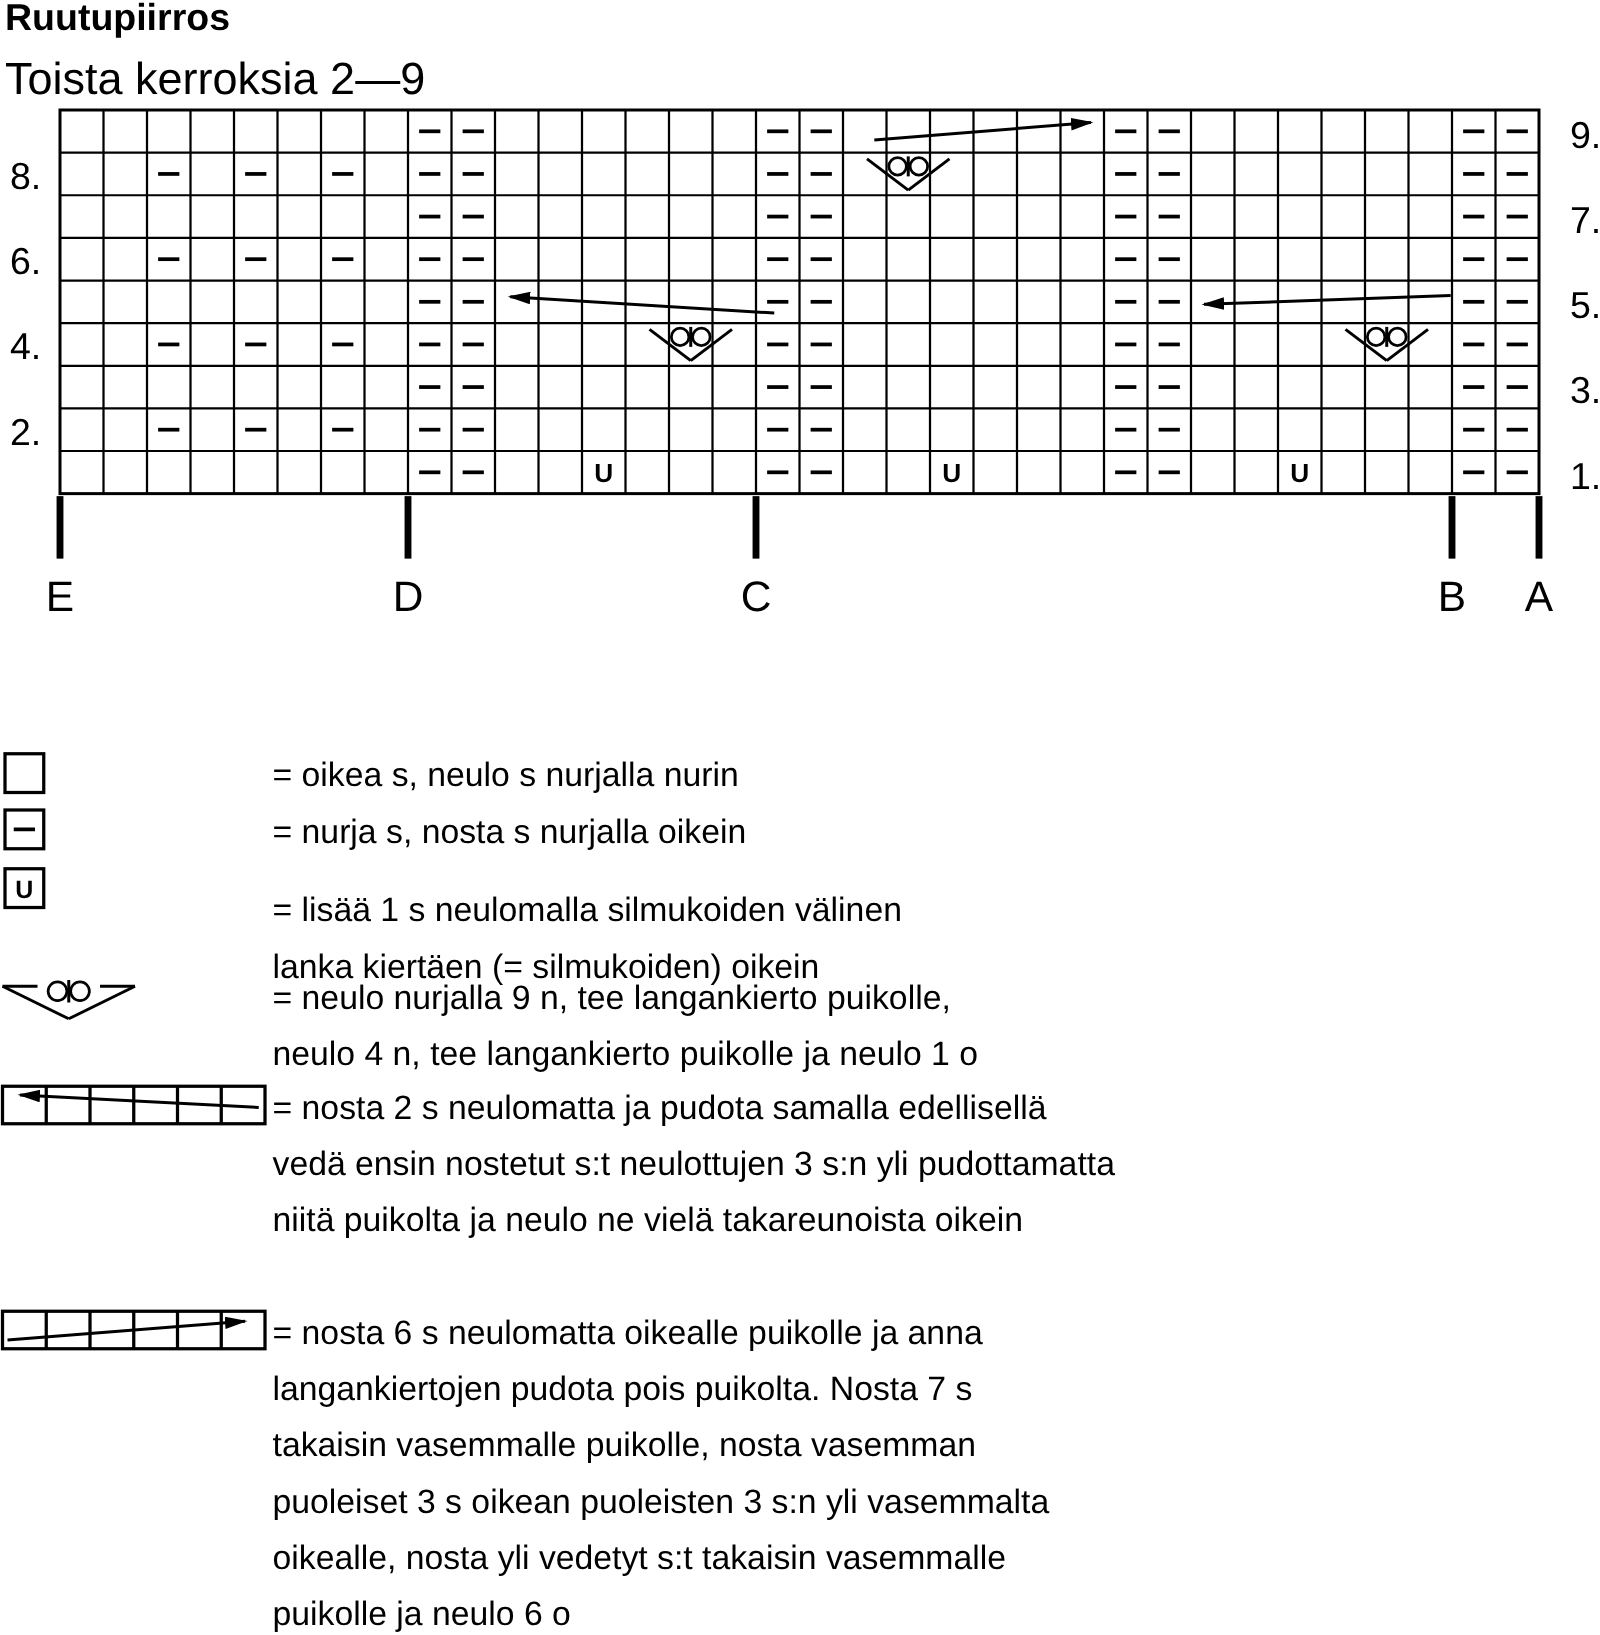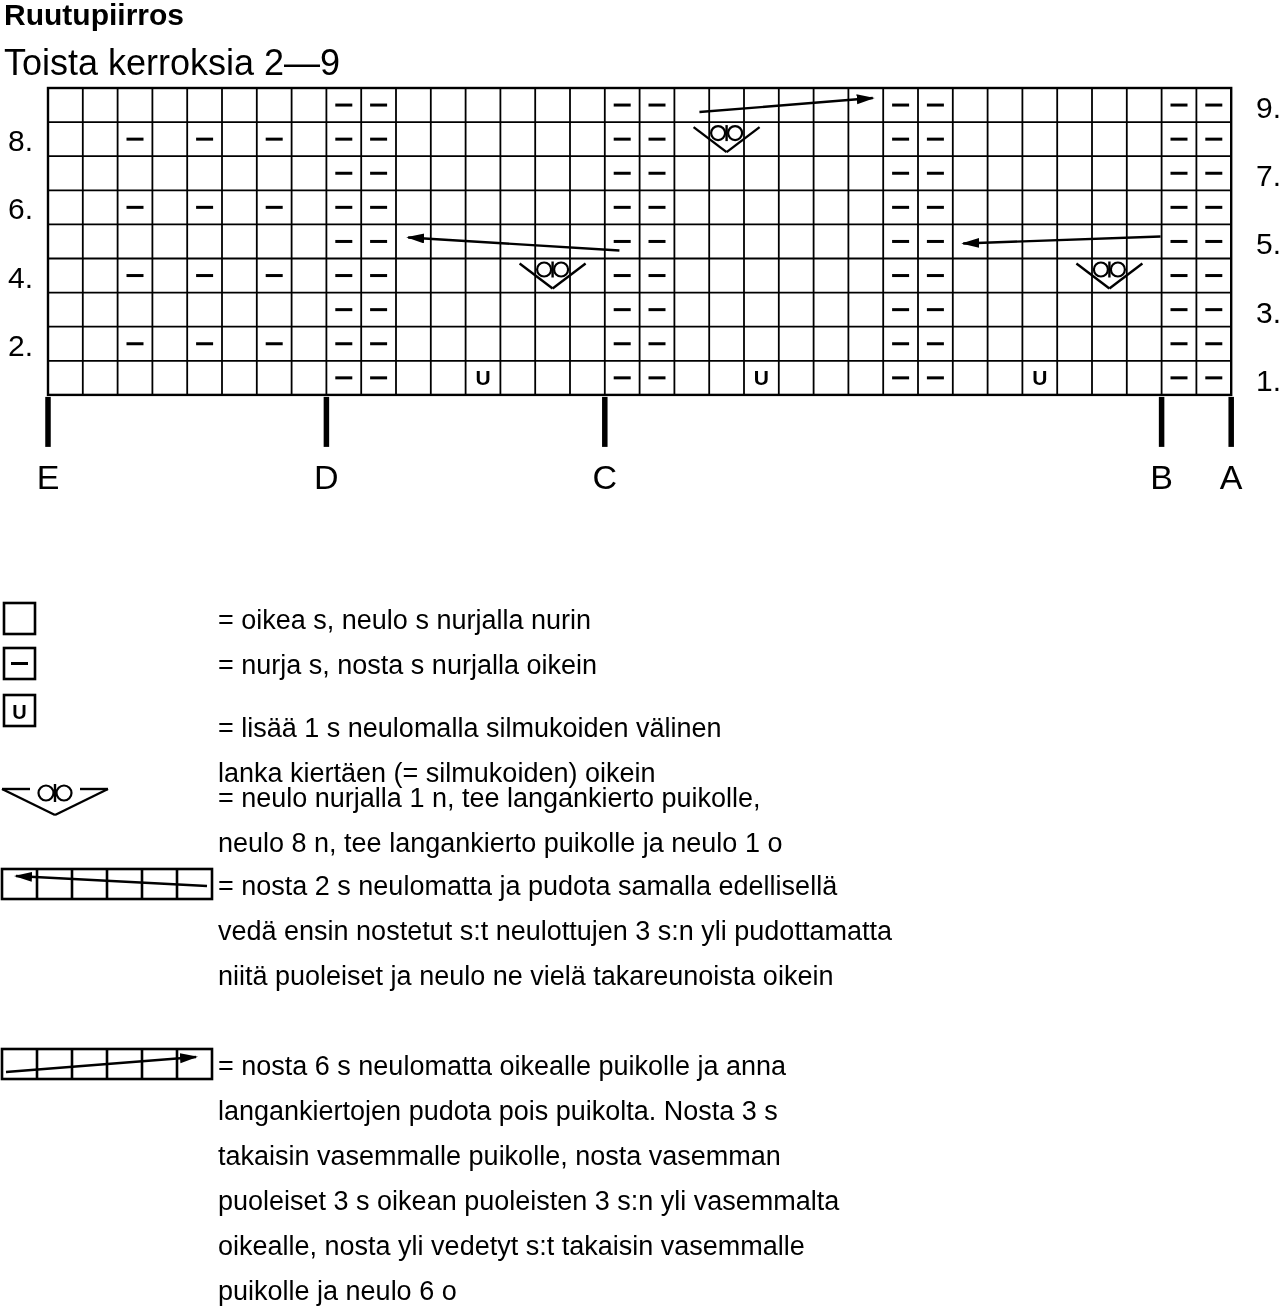--- a/index.html
+++ b/index.html
@@ -256,60 +256,60 @@
   <svg class="lsym s4" width="112" height="42">
     <line class="lyo" x1="2" y1="11" x2="30" y2="11"></line>
     <line class="lyo" x1="80" y1="11" x2="108" y2="11"></line>
     <line class="lyo" x1="2" y1="11" x2="55" y2="37"></line>
     <line class="lyo" x1="55" y1="37" x2="108" y2="11"></line>
     <circle class="lyoc" cx="46" cy="15" r="7.5"></circle>
     <circle class="lyoc" cx="64" cy="15" r="7.5"></circle>
     <line class="lyo" x1="55" y1="6" x2="55" y2="24"></line>
   </svg>
   <div class="ltext t4">
-    <div>= neulo nurjalla 1 n, tee langankierto puikolle,</div>
-    <div>neulo 8 n, tee langankierto puikolle ja neulo 1 o</div>
+    <div>= neulo nurjalla 9 n, tee langankierto puikolle,</div>
+    <div>neulo 4 n, tee langankierto puikolle ja neulo 1 o</div>
   </div>
 
   <svg class="lsym s5" width="216" height="40">
     <defs>
       <marker id="ah5" markerUnits="userSpaceOnUse" markerWidth="22" markerHeight="14" refX="16" refY="5" orient="auto">
         <path class="ah" d="M0,0 L18,5 L0,10 Z"></path>
       </marker>
     </defs>
     <rect class="lsq" x="2" y="3" width="210" height="30"></rect>
     <line class="lsq" x1="37" y1="3" x2="37" y2="33"></line>
     <line class="lsq" x1="72" y1="3" x2="72" y2="33"></line>
     <line class="lsq" x1="107" y1="3" x2="107" y2="33"></line>
     <line class="lsq" x1="142" y1="3" x2="142" y2="33"></line>
     <line class="lsq" x1="177" y1="3" x2="177" y2="33"></line>
     <line class="larrow" x1="207" y1="20" x2="16" y2="10" marker-end="url(#ah5)"></line>
   </svg>
   <div class="ltext t5">
     <div>= nosta 2 s neulomatta ja pudota samalla edellisellä</div>
     <div>vedä ensin nostetut s:t neulottujen 3 s:n yli pudottamatta</div>
-    <div>niitä puoleiset ja neulo ne vielä takareunoista oikein</div>
+    <div>niitä puikolta ja neulo ne vielä takareunoista oikein</div>
   </div>
 
   <svg class="lsym s6" width="216" height="40">
     <defs>
       <marker id="ah6" markerUnits="userSpaceOnUse" markerWidth="22" markerHeight="14" refX="16" refY="5" orient="auto">
         <path class="ah" d="M0,0 L18,5 L0,10 Z"></path>
       </marker>
     </defs>
     <rect class="lsq" x="2" y="3" width="210" height="30"></rect>
     <line class="lsq" x1="37" y1="3" x2="37" y2="33"></line>
     <line class="lsq" x1="72" y1="3" x2="72" y2="33"></line>
     <line class="lsq" x1="107" y1="3" x2="107" y2="33"></line>
     <line class="lsq" x1="142" y1="3" x2="142" y2="33"></line>
     <line class="lsq" x1="177" y1="3" x2="177" y2="33"></line>
     <line class="larrow" x1="6" y1="26" x2="196" y2="11" marker-end="url(#ah6)"></line>
   </svg>
   <div class="ltext t6">
     <div>= nosta 6 s neulomatta oikealle puikolle ja anna</div>
-    <div>langankiertojen pudota pois puikolta. Nosta 3 s</div>
+    <div>langankiertojen pudota pois puikolta. Nosta 7 s</div>
     <div>takaisin vasemmalle puikolle, nosta vasemman</div>
     <div>puoleiset 3 s oikean puoleisten 3 s:n yli vasemmalta</div>
     <div>oikealle, nosta yli vedetyt s:t takaisin vasemmalle</div>
     <div>puikolle ja neulo 6 o</div>
   </div>
 
 </div>
 
 </body></html>

